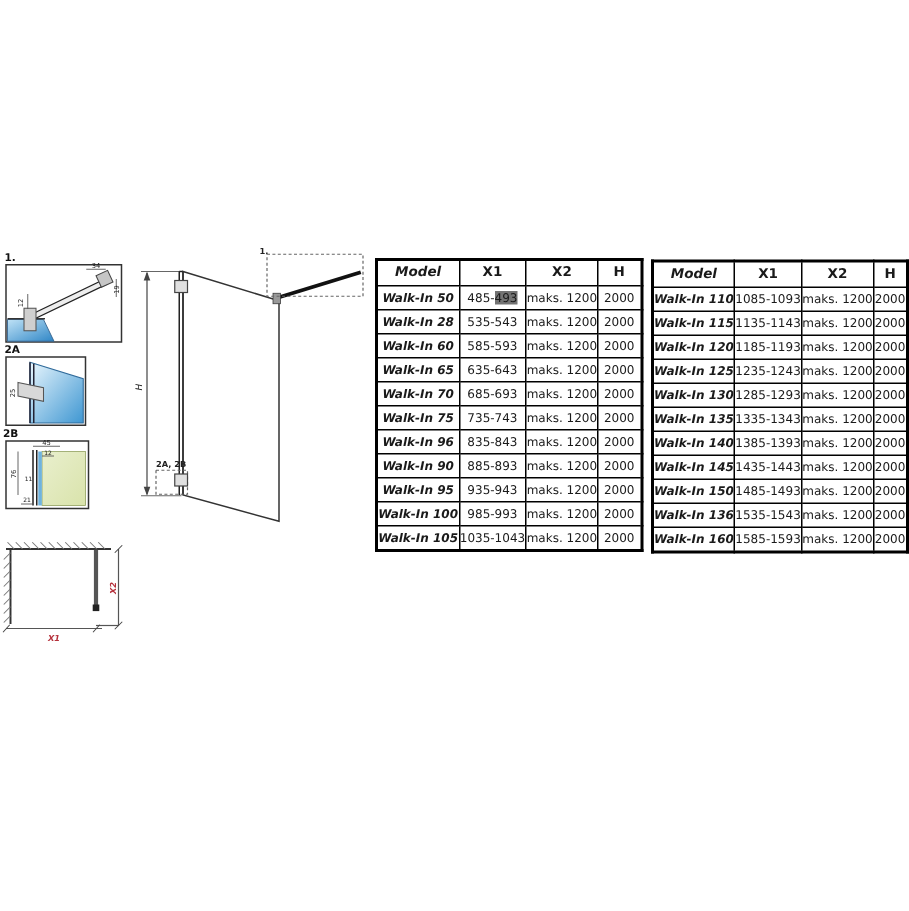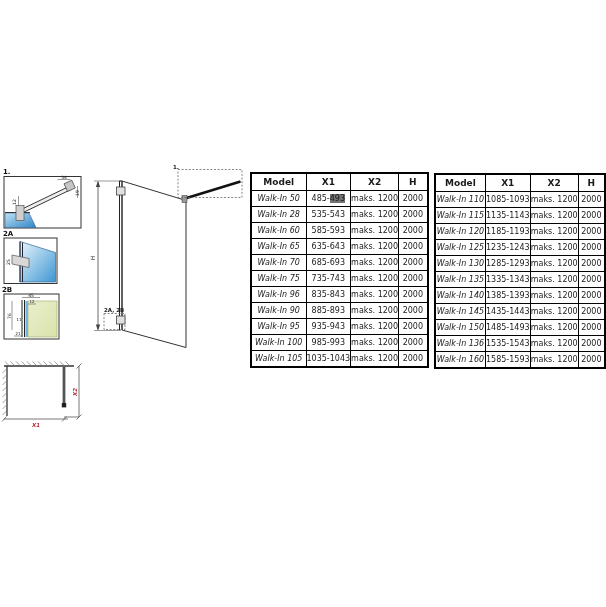--- a/index.html
+++ b/index.html
@@ -6,24 +6,24 @@
   .canvas{position:relative;width:606px;height:607px;background:#ffffff;overflow:hidden;
           font-family:"DejaVu Sans", sans-serif;}
   svg{position:absolute;left:0;top:0;}
 
   table.spec{position:absolute;border-collapse:collapse;table-layout:fixed;background:#fff;
              border:2px solid #000;}
   table.spec th, table.spec td{border:1px solid #000;padding:0;text-align:center;
              white-space:nowrap;overflow:hidden;color:#1a1a1a;}
   table.spec th{height:16px;font-size:9px;font-weight:bold;}
   table.spec td{height:15px;font-size:8px;}
-  th.th-model{color:#111;}
+  th.th-model{font-style:italic;color:#111;}
   th.th-x{color:#b5313c;}
   th.th-h{color:#111;}
-  td.model-cell{font-weight:normal;font-style:italic;font-size:7.5px;}
+  td.model-cell{font-weight:bold;font-style:italic;font-size:7.5px;}
   span.sel{background:#737373;margin-top:37px;}
 
   .dimtext{font-size:4.5px;fill:#222;font-family:"DejaVu Sans",sans-serif;}
   .dimtext-s{font-size:4px;fill:#222;font-family:"DejaVu Sans",sans-serif;}
   .reftext{font-size:7px;font-weight:bold;fill:#111;font-family:"DejaVu Sans",sans-serif;}
   .refsmall{font-size:5.5px;font-weight:bold;fill:#222;font-family:"DejaVu Sans",sans-serif;}
   .redlabel{font-size:5.5px;font-weight:bold;font-style:italic;fill:#b5313c;font-family:"DejaVu Sans",sans-serif;}
   .hlabel{font-size:6px;font-style:italic;fill:#222;font-family:"DejaVu Sans",sans-serif;}
   .thin{stroke:#555;stroke-width:0.6;fill:none;}
   .outline{stroke:#333;stroke-width:1;fill:none;}

